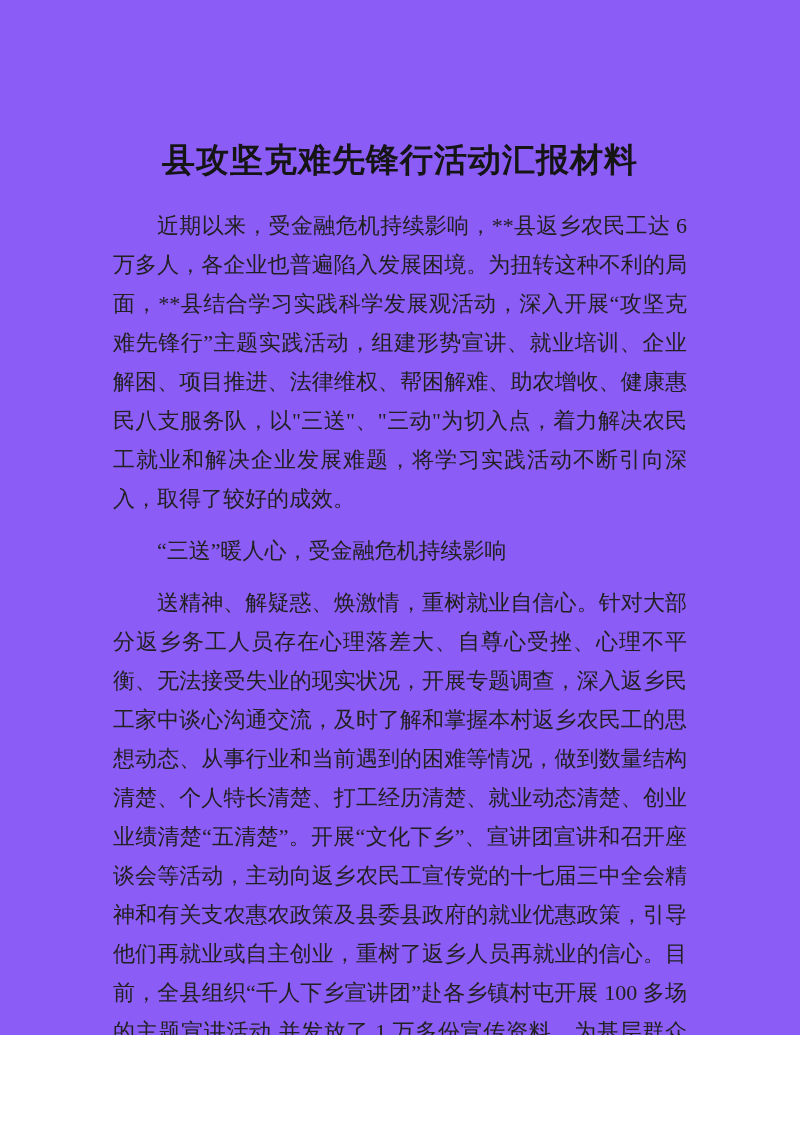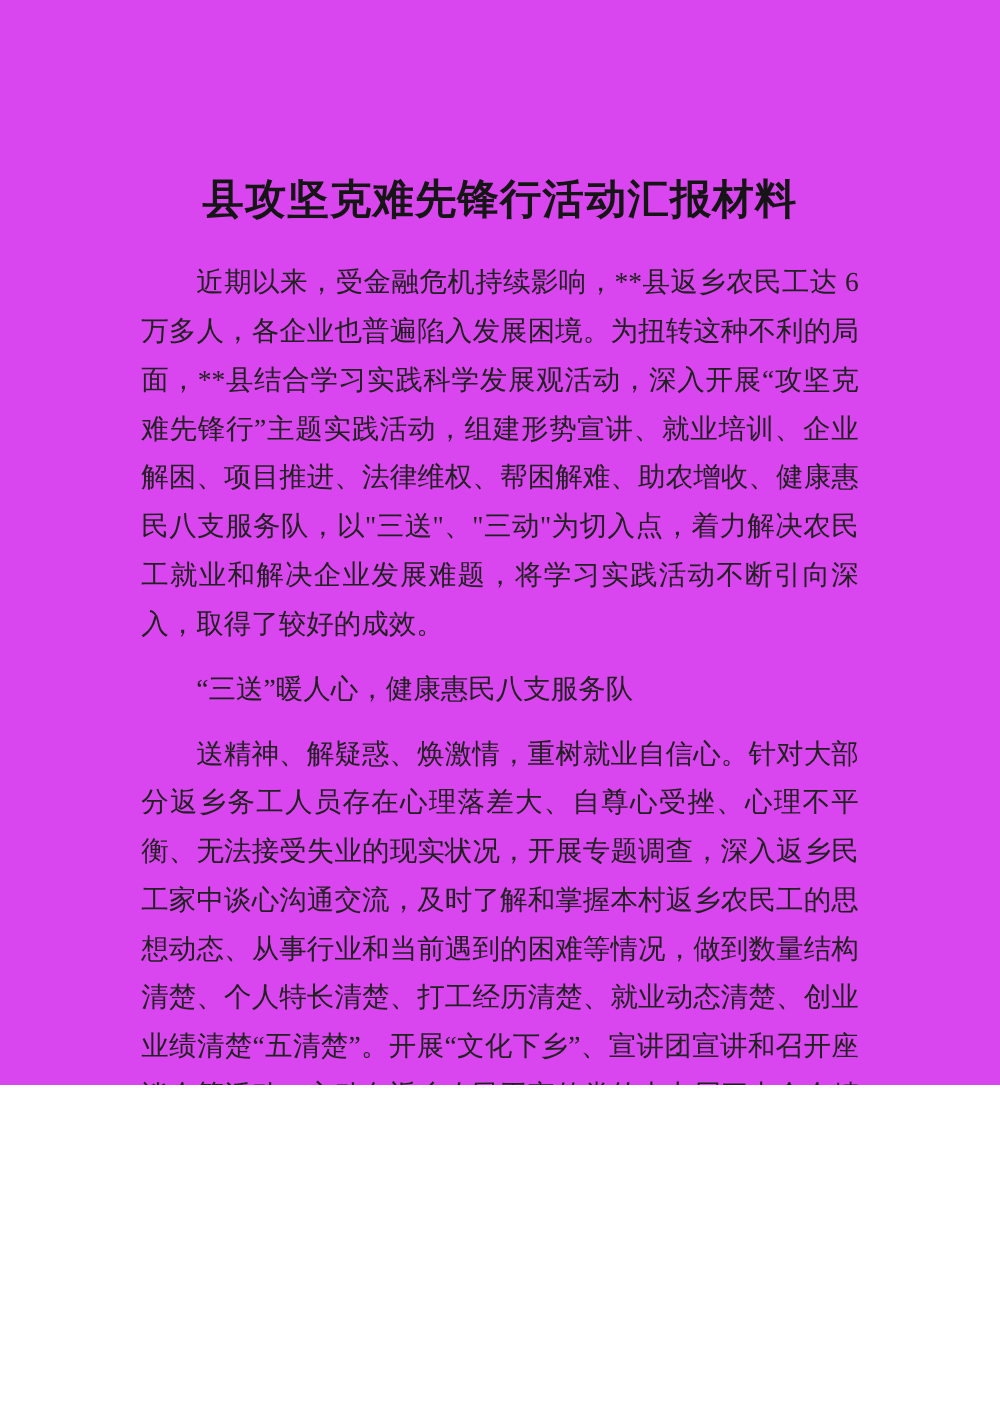--- a/index.html
+++ b/index.html
@@ -3,22 +3,22 @@
 <meta charset="utf-8">
 <style>
   html, body {
     margin: 0;
     padding: 0;
     background: #ffffff;
   }
   .page {
     position: relative;
     width: 800px;
-    height: 868px;
-    background: #d946ef;
+    height: 1035px;
+    background: #8b5cf6;
     color: #1e1e1e;
     font-family: "Liberation Serif", "DejaVu Serif", serif;
     overflow: hidden;
   }
   .doc-title {
     position: absolute;
     top: 138px;
     left: 100px;
     width: 600px;
     margin: 0;
@@ -57,21 +57,21 @@
 </style>
 </head>
 <body>
 
 <div class="page">
 
   <h1 class="doc-title">县攻坚克难先锋行活动汇报材料</h1>
 
   <div class="doc-body">
     <p>近期以来，受金融危机持续影响，**县返乡农民工达 6 万多人，各企业也普遍陷入发展困境。为扭转这种不利的局面，**县结合学习实践科学发展观活动，深入开展“攻坚克难先锋行”主题实践活动，组建形势宣讲、就业培训、企业解困、项目推进、法律维权、帮困解难、助农增收、健康惠民八支服务队，以"三送"、"三动"为切入点，着力解决农民工就业和解决企业发展难题，将学习实践活动不断引向深入，取得了较好的成效。</p>
-    <p>“三送”暖人心，健康惠民八支服务队</p>
+    <p>“三送”暖人心，受金融危机持续影响</p>
     <p>送精神、解疑惑、焕激情，重树就业自信心。针对大部分返乡务工人员存在心理落差大、自尊心受挫、心理不平衡、无法接受失业的现实状况，开展专题调查，深入返乡民工家中谈心沟通交流，及时了解和掌握本村返乡农民工的思想动态、从事行业和当前遇到的困难等情况，做到数量结构清楚、个人特长清楚、打工经历清楚、就业动态清楚、创业业绩清楚“五清楚”。开展“文化下乡”、宣讲团宣讲和召开座谈会等活动，主动向返乡农民工宣传党的十七届三中全会精神和有关支农惠农政策及县委县政府的就业优惠政策，引导他们再就业或自主创业，重树了返乡人员再就业的信心。目前，全县组织“千人下乡宣讲团”赴各乡镇村屯开展 100 多场的主题宣讲活动,并发放了 1 万多份宣传资料，为基层群众做好事实事 1500 多件，解答返乡民工咨询的各种问</p>
   </div>
 
   <div class="page-footer">
     <span>第1页 共7页</span>
   </div>
 
 </div>
 
 </body></html>

